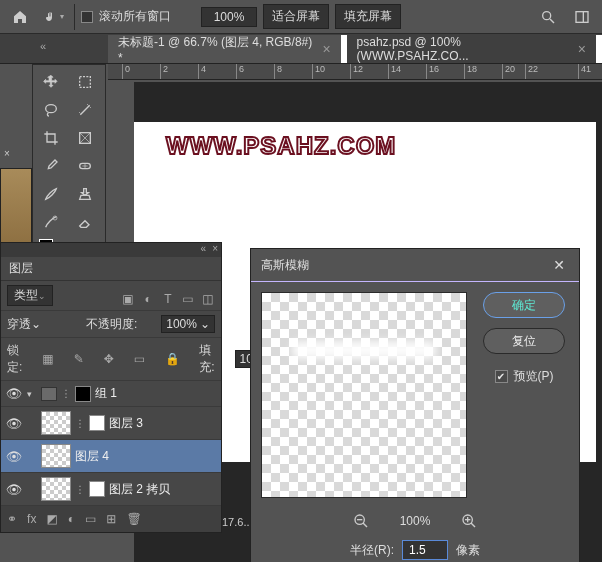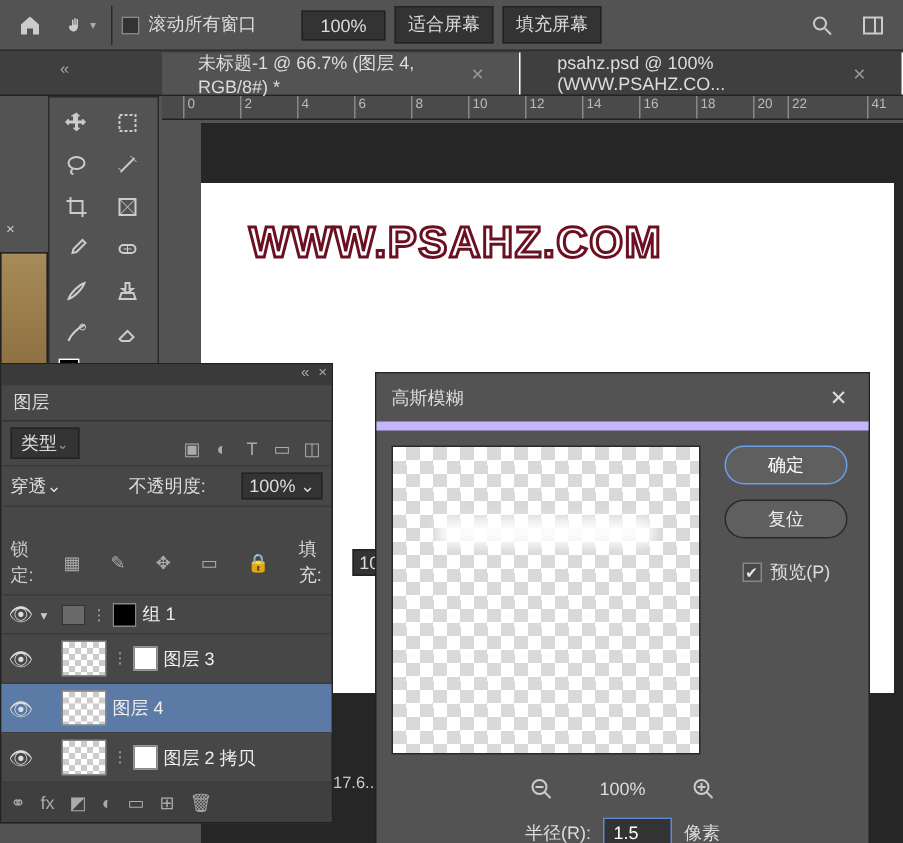--- a/index.html
+++ b/index.html
@@ -12,52 +12,52 @@
 .dropdown-btn { display:flex; align-items:center; gap:4px; height:26px; padding:0 4px; }
 .chk { width:12px; height:12px; border:1px solid #888; background:#333; display:inline-block; }
 .opt-label { color:#ddd; }
 .zoom-box { background:#333; border:1px solid #222; padding:2px 10px; color:#ddd; min-width:56px; text-align:center; }
 .fit-btn { background:#333; border:1px solid #222; padding:3px 8px; color:#ddd; }
 .divider-v { width:1px; background:#2a2a2a; height:26px; }
 
 
 .tabs-row { background:#3f3f3f; height:30px; display:flex; align-items:flex-end; padding-left:108px; border-bottom:1px solid #222; position:relative; }
 .collapse-arrow { position:absolute; left:40px; top:6px; color:#aaa; font-size:11px; }
-.doc-tab { height:28px; display:flex; align-items:center; padding:0 24px; gap:8px; color:#ccc; border-right:1px solid #ffffff; }
+.doc-tab { height:28px; display:flex; align-items:center; padding:0 10px; gap:8px; color:#ccc; border-right:6px solid #ffffff; }
 .doc-tab.active { background:#535353; }
 .tab-close { color:#999; font-size:14px; }
 
 
 .ruler { background:#4a4a4a; height:16px; border-bottom:1px solid #222; position:relative; margin-left:108px; overflow:hidden; }
 .ruler .tick { position:absolute; top:0; height:16px; border-left:1px solid #888; font-size:9px; color:#bbb; padding-left:2px; }
 
 
 .tools-col { position:absolute; left:32px; top:64px; width:74px; background:#535353; border:1px solid #2a2a2a; display:flex; flex-wrap:wrap; padding:4px 2px; gap:2px; }
 .tool { width:32px; height:26px; display:flex; align-items:center; justify-content:center; }
 .tool svg { width:16px; height:16px; fill:#ccc; stroke:#ccc; }
 .swatches { width:32px; height:26px; position:relative; }
 .swatch-fg { width:14px; height:14px; background:#000; border:1px solid #fff; position:absolute; left:4px; top:2px; }
 .swatch-bg { width:14px; height:14px; background:#fff; border:1px solid #888; position:absolute; left:12px; top:8px; }
 
 
 .canvas-area { position:absolute; left:134px; top:82px; right:0; bottom:0; background:#262626; }
 .artboard { position:absolute; left:0; top:40px; width:462px; height:340px; background:#fff; }
-.artboard .watermark { position:absolute; left:32px; top:24px; font-size:29px; font-weight:700; color:#fff; -webkit-text-stroke:2px #6b1020; letter-spacing:1px; font-family:Arial,sans-serif; }
+.artboard .watermark { position:absolute; left:32px; top:10px; font-size:24px; font-weight:700; color:#fff; -webkit-text-stroke:2px #6b1020; letter-spacing:1px; font-family:Arial,sans-serif; }
 
 
 .layers-panel { position:absolute; left:0; top:242px; width:222px; background:#474747; border:1px solid #222; }
 .lp-top { display:flex; justify-content:flex-end; height:14px; background:#3a3a3a; }
 .lp-top span { color:#aaa; font-size:10px; padding:0 3px; cursor:pointer; }
 .lp-tab { background:#474747; padding:3px 8px; border-bottom:1px solid #333; }
 .lp-row { display:flex; align-items:flex-end; gap:6px; padding:4px 6px; border-bottom:1px solid #3a3a3a; }
 .lp-row .sel { background:#333; border:1px solid #222; padding:1px 6px; min-width:44px; display:flex; align-items:center; justify-content:space-between; }
 .lp-row .sel .chev { font-size:9px; color:#999; }
 .lp-icons { display:flex; gap:6px; margin-left:auto; }
 .lp-icons span { width:14px; text-align:center; color:#aaa; }
-.lock-row { display:flex; align-items:center; gap:20px; padding:4px 6px; border-bottom:1px solid #3a3a3a;margin-top:16px; }
+.lock-row { display:flex; align-items:center; gap:20px; padding:4px 6px; border-bottom:1px solid #3a3a3a; }
 .lock-row .mini { width:14px; text-align:center; color:#aaa; }
 .lock-row .label { color:#ccc; }
 .opa-row { display:flex; align-items:center; justify-content:flex-end; gap:24px; padding:4px 6px; border-bottom:1px solid #3a3a3a; }
 .opa-box { background:#333; border:1px solid #222; padding:1px 4px; display:flex; align-items:center; gap:3px; min-width:50px; }
 
 .layer-list { }
 .layer-item { display:flex; align-items:center; gap:4px; padding:4px 4px; border-bottom:1px solid #3a3a3a; }
 .layer-item.sel { background:#5b7aa6; }
 .layer-item .vis { width:18px; text-align:center; color:#ddd; font-size:13px; }
 .layer-item .arrow { width:10px; color:#ccc; font-size:9px; }
@@ -70,28 +70,28 @@
 .layer-item .name { color:#eee; }
 .layer-item .folder-ic { width:16px; height:14px; background:#6a6a6a; border:1px solid #333; }
 
 .lp-bottom { display:flex; align-items:center; gap:10px; padding:6px 6px; background:#3f3f3f; }
 .lp-bottom span { color:#aaa; }
 
 .status-frag { position:absolute; left:222px; top:516px; color:#ccc; font-size:11px; }
 
 
 .dialog { position:absolute; left:250px; top:248px; width:330px; background:#535353; border:1px solid #222; }
-.dlg-title { display:flex; align-items:center; justify-content:space-between; padding:6px 10px; background:#535353; border-bottom:6px solid #c4b5fd; }
+.dlg-title { display:flex; align-items:center; justify-content:space-between; padding:6px 10px; background:#535353; border-bottom:1px solid #c4b5fd; }
 .dlg-title .close { width:20px; height:20px; display:flex; align-items:center; justify-content:center; color:#ddd; font-size:14px; }
 .dlg-body { display:flex; padding:10px; gap:14px; }
 .preview { width:206px; height:206px; border:1px solid #2a2a2a; background:repeating-conic-gradient(#d9d9d9 0 25%, #fff 0 50%) 0 0/18px 18px; position:relative; }
 .preview .blurbar { position:absolute; left:30px; top:48px; width:144px; height:18px; background:rgba(255,255,255,0.9); filter:blur(4px); border-radius:6px; }
 .dlg-side { display:flex; flex-direction:column; gap:10px; width:86px; align-items:center; }
 .pill-btn { width:82px; height:26px; border:1px solid #2a2a2a; background:#5f5f5f; border-radius:14px; color:#eee; display:flex; align-items:center; justify-content:center; }
-.pill-btn.primary { border-color:#6aa0e8; color:#ffffff;text-align:center; }
+.pill-btn.primary { border-color:#6aa0e8; color:#5eead4;text-align:center; }
 .chk-row { display:flex; align-items:center; gap:6px; margin-top:4px; }
 .chk2 { width:13px; height:13px; border:1px solid #888; background:#4a4a4a; display:flex; align-items:center; justify-content:center; color:#e8e8e8; font-size:10px; }
 .zoom-row { display:flex; align-items:center; justify-content:center; gap:30px; padding:4px 10px 8px; }
 .zoom-row .zicon { width:18px; height:18px; display:flex; align-items:center; justify-content:center; color:#ccc; }
 .radius-row { display:flex; align-items:center; justify-content:center; gap:8px; padding:2px 10px 14px; }
 .radius-row .rin { background:#333; border:1px solid #5a8ad8; color:#fff; padding:2px 6px; min-width:46px; text-align:left; }
 .tiny-x { position:absolute; left:4px; top:148px; font-size:10px; color:#ccc; }
 
 
 .behind { position:absolute; left:0; top:168px; width:32px; height:88px; background:linear-gradient(#a88b5a,#8a6c3e); border:1px solid #222; }

